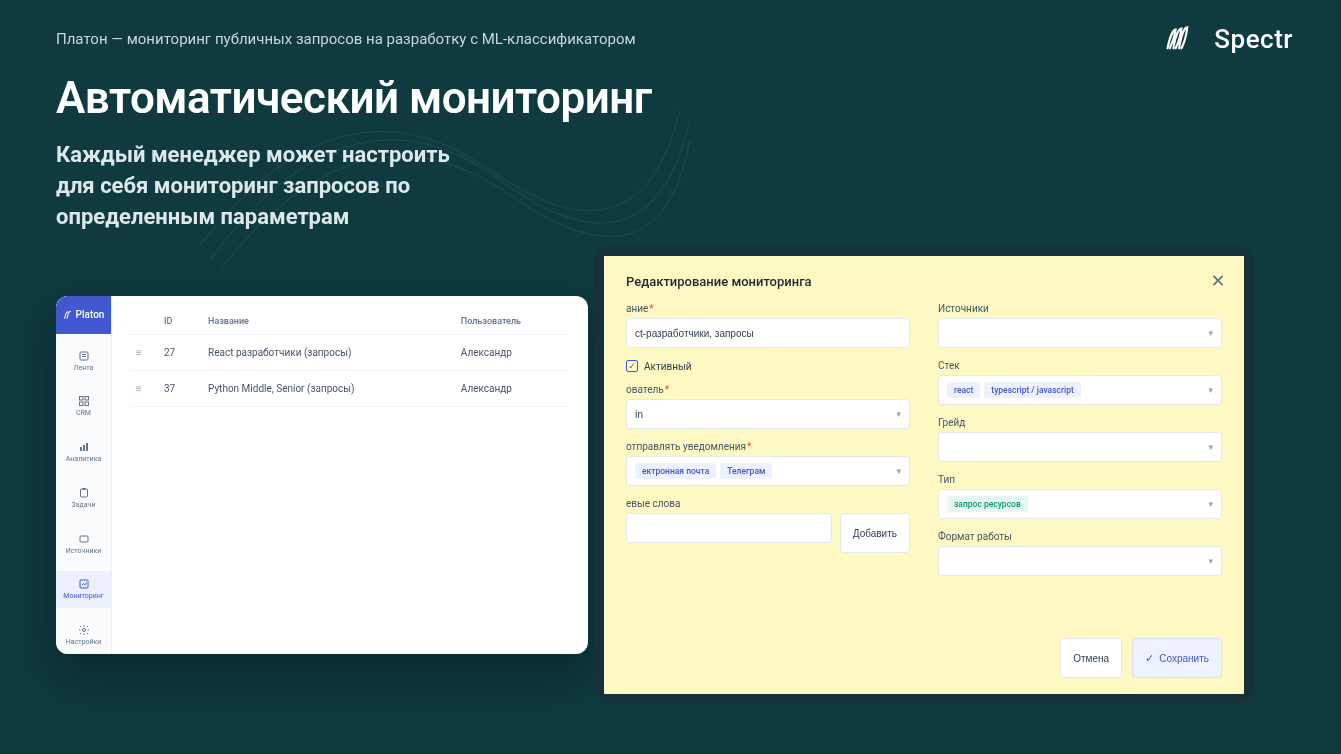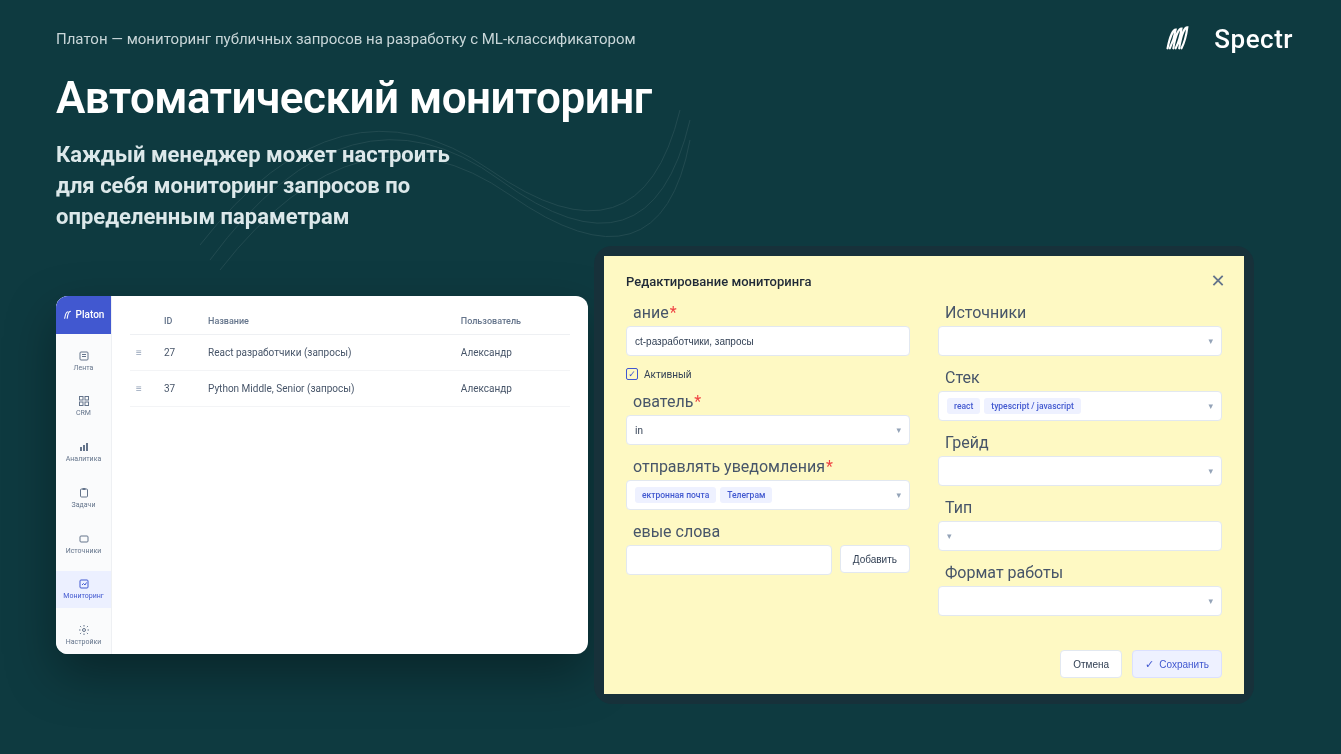--- a/index.html
+++ b/index.html
@@ -178,25 +178,24 @@
       display: flex; align-items: center; justify-content: center;
     }
     .modal-body {
       flex: 1;
       display: flex;
       gap: 28px;
       margin-top: 14px;
     }
     .col { flex: 1; display: flex; flex-direction: column; gap: 12px; }
     .field-label {
-      font-size: 16px;
+      font-size: 10px;
       color: #475569;
       margin-bottom: 4px;
       display: block;
-      margin-left: 7px;
     }
     .field-label .req { color: #ef4444; margin-left: 1px; }
     .input, .select {
       width: 100%;
       height: 30px;
       border: 1px solid #e2e8f0;
       border-radius: 4px;
       font-size: 10px;
       padding: 0 8px;
       color: #334155;
@@ -234,21 +233,21 @@
       background: #eef1ff;
       color: #4158d0;
       font-size: 8.5px;
       padding: 3px 7px;
       border-radius: 3px;
       font-weight: 500;
     }
     .chip.green { background: #e6f7f1; color: #0d9a6c; }
     .inline-row { display: flex; gap: 8px; }
     .btn {
-      height: 28px;
+      height: 40px;
       padding: 0 12px;
       border: 1px solid #e2e8f0;
       border-radius: 4px;
       background: #fff;
       font-size: 10px;
       color: #334155;
       cursor: pointer;
       display: inline-flex;
       align-items: center;
       gap: 5px;
@@ -456,20 +455,23 @@
         <div>
           <label class="field-label">Грейд</label>
           <div class="select">
             <span></span>
               <span class="caret">▾</span>
           </div>
         </div>
         <div>
           <label class="field-label">Тип</label>
           <div class="select">
+            <span class="chips">
+              <span class="chip green">запрос ресурсов</span>
+            </span>
             <span class="caret">▾</span>
           </div>
         </div>
         <div>
           <label class="field-label">Формат работы</label>
           <div class="select">
             <span></span>
               <span class="caret">▾</span>
           </div>
         </div>

